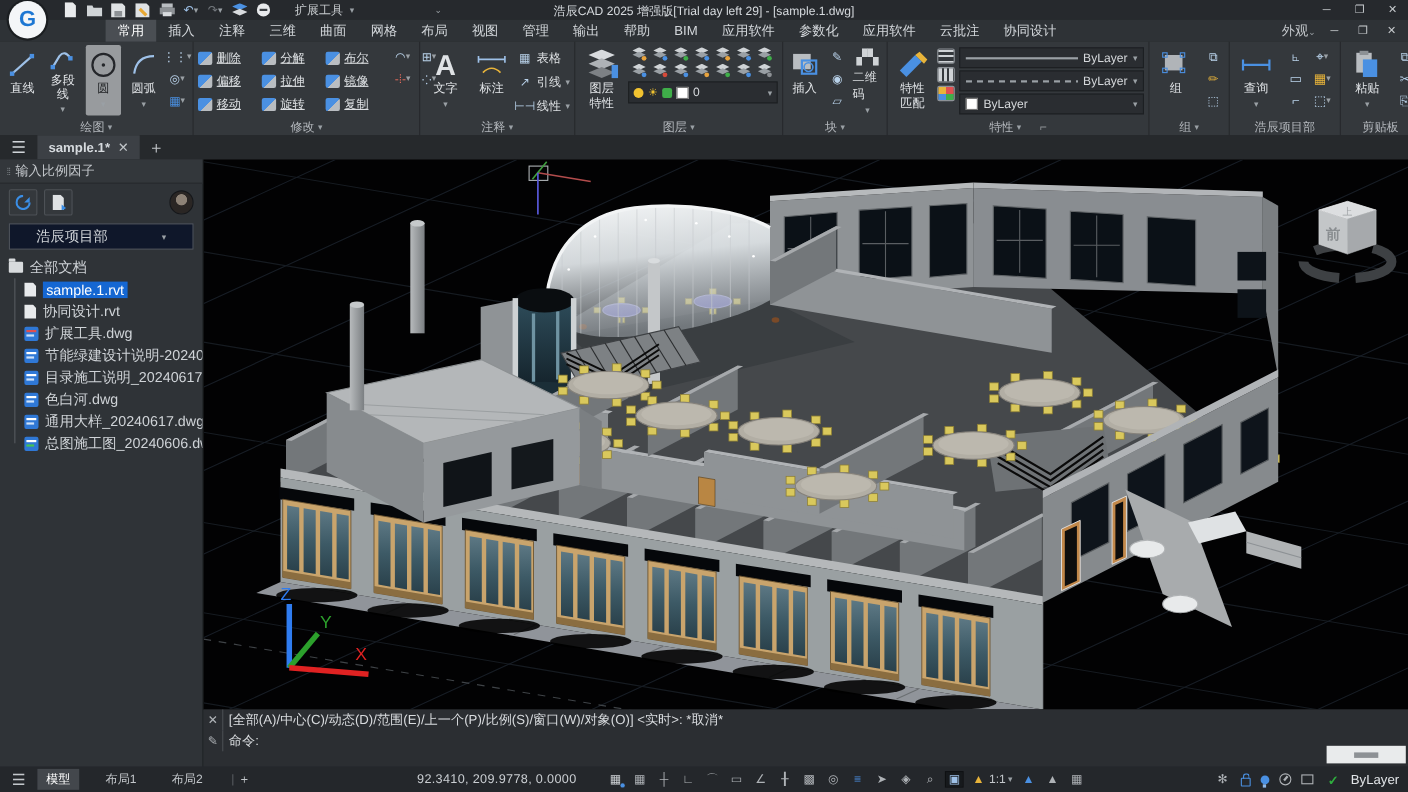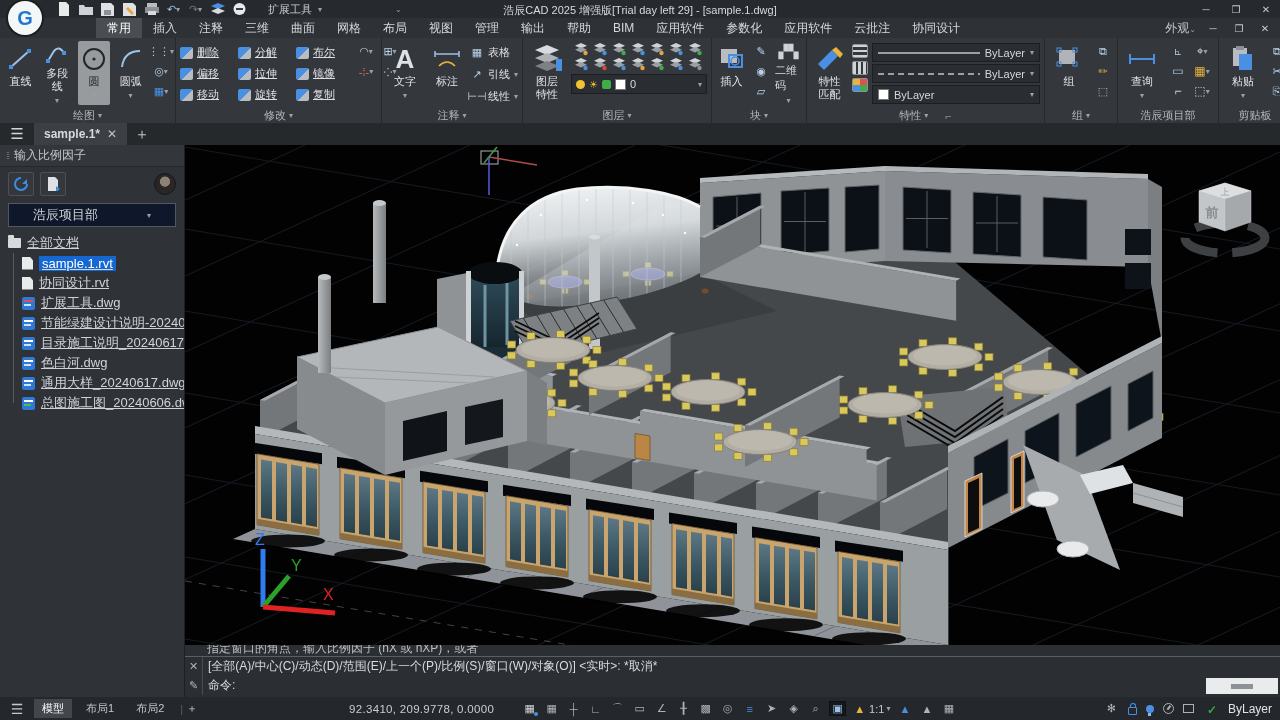--- a/index.html
+++ b/index.html
@@ -66,21 +66,21 @@
 
   
   #sidebar{position:absolute;left:0;top:145px;width:185px;height:552px;background:#2f3337;border-right:1px solid #1d2023;color:#cfd3d7;font-size:12px;}
   .side-head{height:22px;display:flex;align-items:center;gap:5px;padding:0 6px;color:#c4c8cc;background:#33373b;border-bottom:1px solid #26292c;}
   .grip{color:#7a7f84;font-size:9px;letter-spacing:-1px;}
   .side-tools{height:34px;display:flex;align-items:center;gap:6px;padding:0 8px;}
   .tool-btn{width:26px;height:24px;border:1px solid #4d5156;background:#34383c;display:flex;align-items:center;justify-content:center;border-radius:2px;}
   .avatar{margin-left:auto;width:22px;height:22px;border-radius:50%;background:radial-gradient(circle at 50% 38%,#8d8276 0 30%,#2a2624 34% 100%);border:1px solid #15171a;}
   .proj-select{margin:2px 8px 6px 8px;height:24px;background:#0f172a;border:1px solid #53575c;display:flex;align-items:center;padding:0 24px;color:#cfd3d7;font-size:13px;}
   .proj-select .caret{margin-left:auto;}
-  .tree{padding-left:8px;position:relative;text-decoration:underline;}
+  .tree{padding-left:8px;position:relative;}
   .tree-root{display:flex;align-items:center;gap:6px;height:20px;font-size:13px;}
   .folder{width:13px;height:10px;background:#d8dbdd;position:relative;border-radius:1px;}
   .folder:before{content:"";position:absolute;left:0;top:-3px;width:6px;height:3px;background:#d8dbdd;border-radius:1px 1px 0 0;}
   .file-row{display:flex;align-items:center;gap:6px;height:20px;margin-left:14px;font-size:13px;white-space:nowrap;overflow:hidden;}
   .file-row .nm{overflow:hidden;text-overflow:clip;}
   .file-row.sel .nm{background:#1567d2;color:#fff;padding:0 3px;}
   .fi-doc{width:11px;height:13px;background:#e8eaec;clip-path:polygon(0 0,70% 0,100% 28%,100% 100%,0 100%);flex:0 0 auto;}
   .fi-dwg{width:13px;height:13px;background:#2f78d6;border-radius:2px;flex:0 0 auto;position:relative;}
   .fi-dwg:before{content:"";position:absolute;left:2px;top:3px;right:2px;height:2px;background:#fff;}
   .fi-dwg:after{content:"";position:absolute;left:2px;top:7px;right:4px;height:2px;background:#cfe3fa;}
@@ -98,21 +98,21 @@
   .cmd-clip .inner{margin-top:-5px;padding-left:22px;color:#b9bdc1;}
   .cmd-line{height:19px;display:flex;align-items:center;}
   .cmd-gutter{width:18px;display:flex;align-items:center;justify-content:center;color:#aeb2b6;font-size:11px;border-right:1px solid #4a4e53;align-self:stretch;}
   .cmd-text{padding-left:5px;white-space:nowrap;}
   #cmd-scrollchip{position:absolute;right:2px;bottom:3px;width:72px;height:16px;background:#e9ebec;display:flex;align-items:center;justify-content:center;}
   #cmd-scrollchip .handle{width:22px;height:5px;background:#8d9195;}
 
   
   #status{position:absolute;left:0;top:697px;width:1280px;height:23px;background:#24272b;display:flex;align-items:center;color:#c3c7cb;font-size:11px;}
   #status .burger{width:34px;text-align:center;font-size:14px;}
-  .ltab{padding:2px 8px;margin-right:6px;}
+  .ltab{padding:2px 8px;margin-right:16px;}
   .ltab.active{background:#43474c;color:#fff;}
   .lsep{color:#5a5e63;margin:0 2px;}
   .coords{margin-left:150px;color:#c9cdd1;font-size:11.5px;letter-spacing:.3px;}
   .sicons{display:flex;align-items:center;gap:7px;margin-left:28px;}
   .sic{width:15px;text-align:center;color:#aeb2b6;font-size:11px;position:relative;}
   .sic.blue{color:#4a90e2;}
   .sic.pressed{background:#16191c;outline:1px solid #0e1012;}
   .scale{display:flex;align-items:center;gap:2px;color:#c3c7cb;}
   .rcluster{margin-left:auto;display:flex;align-items:center;gap:9px;padding-right:8px;}
   .lockico{width:9px;height:8px;border:1.5px solid #4a90e2;border-radius:1px;position:relative;margin-top:4px;}
@@ -1197,23 +1197,20 @@
       <g id="crossLayer">
           <rect x="296" y="6" width="17" height="13" fill="none" stroke="#aeb2b5" stroke-width="1"></rect>
           <line x1="304" y1="12" x2="352" y2="20" stroke="#b24c4c" stroke-width="1.5"></line>
           <line x1="299" y1="18" x2="312" y2="2" stroke="#3f9e3f" stroke-width="1.5"></line>
           <line x1="304" y1="12" x2="304" y2="50" stroke="#5b5be0" stroke-width="1.5"></line>
         </g>
     </svg>
   </div>
 
   <div id="cmd">
-    <div class="cmd-clip">
-      <div class="inner">指定窗口的角点，输入比例因子 (nX 或 nXP)，或者</div>
-    </div>
     <div class="cmd-line">
       <span class="cmd-gutter">✕</span>
       <span class="cmd-text">[全部(A)/中心(C)/动态(D)/范围(E)/上一个(P)/比例(S)/窗口(W)/对象(O)] &lt;实时&gt;: *取消*</span>
     </div>
     <div class="cmd-line">
       <span class="cmd-gutter">✎</span>
       <span class="cmd-text">命令:</span>
     </div>
     <div id="cmd-scrollchip">
         <span class="handle"></span>

